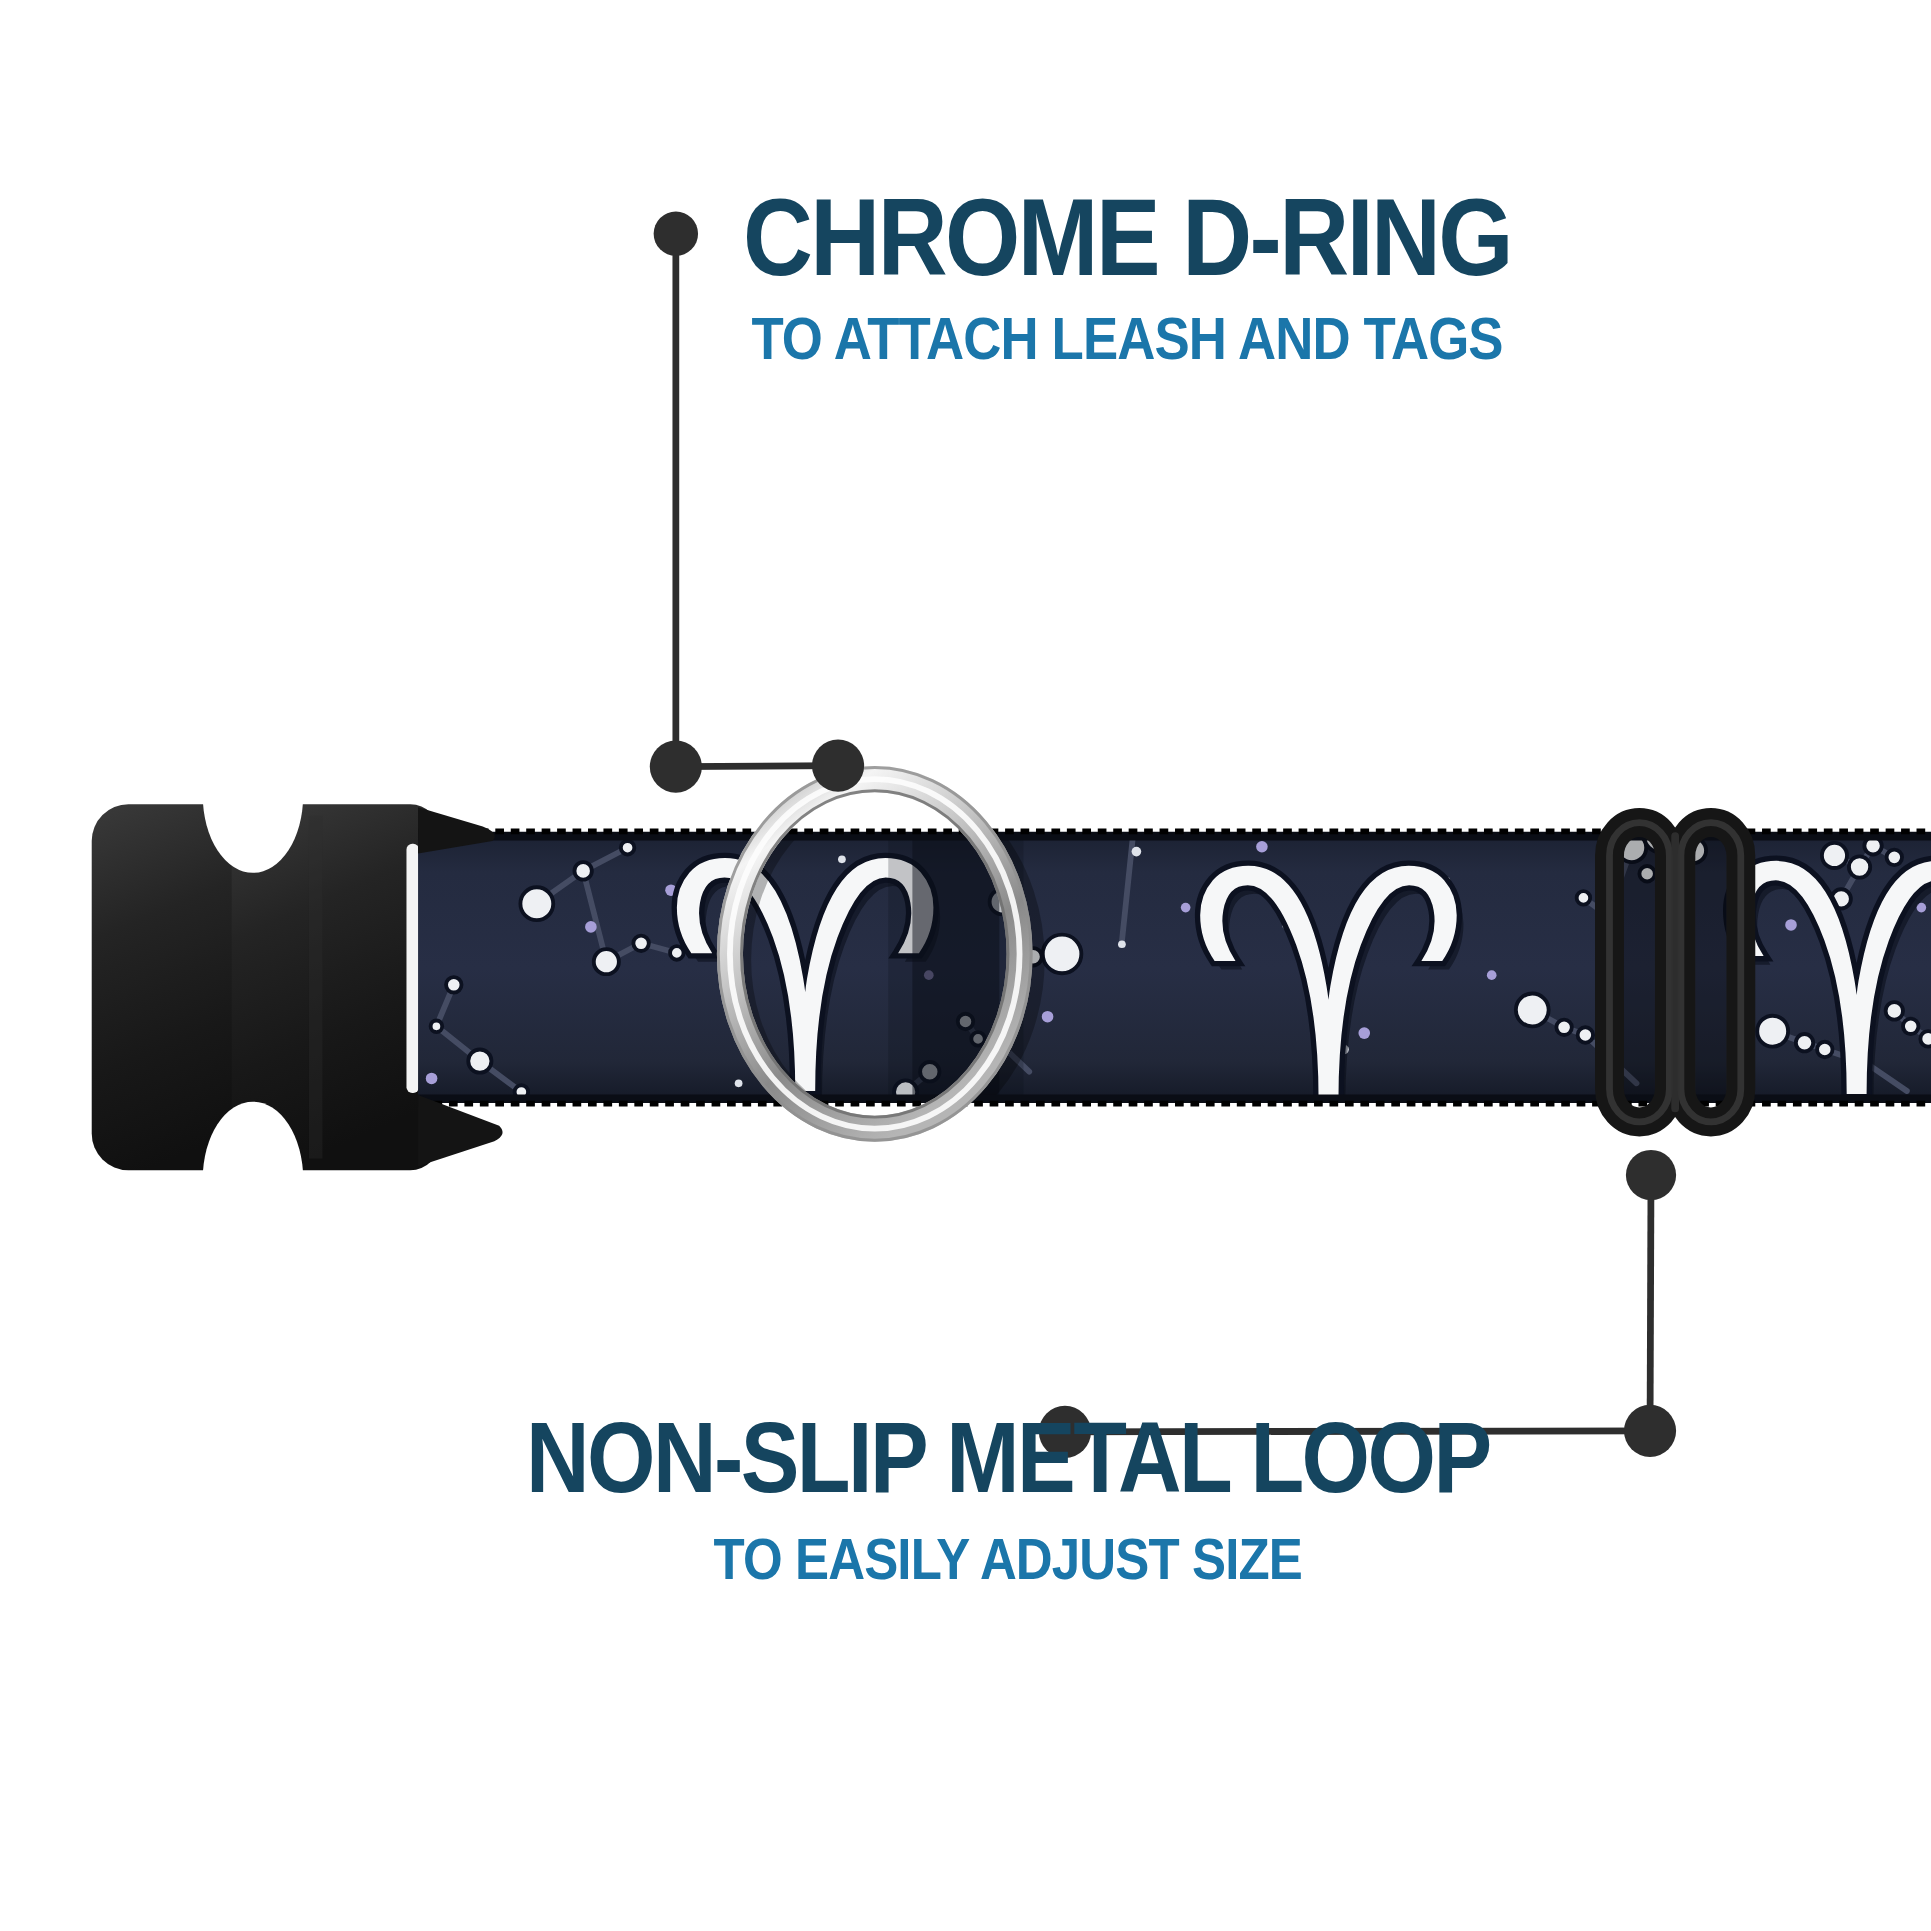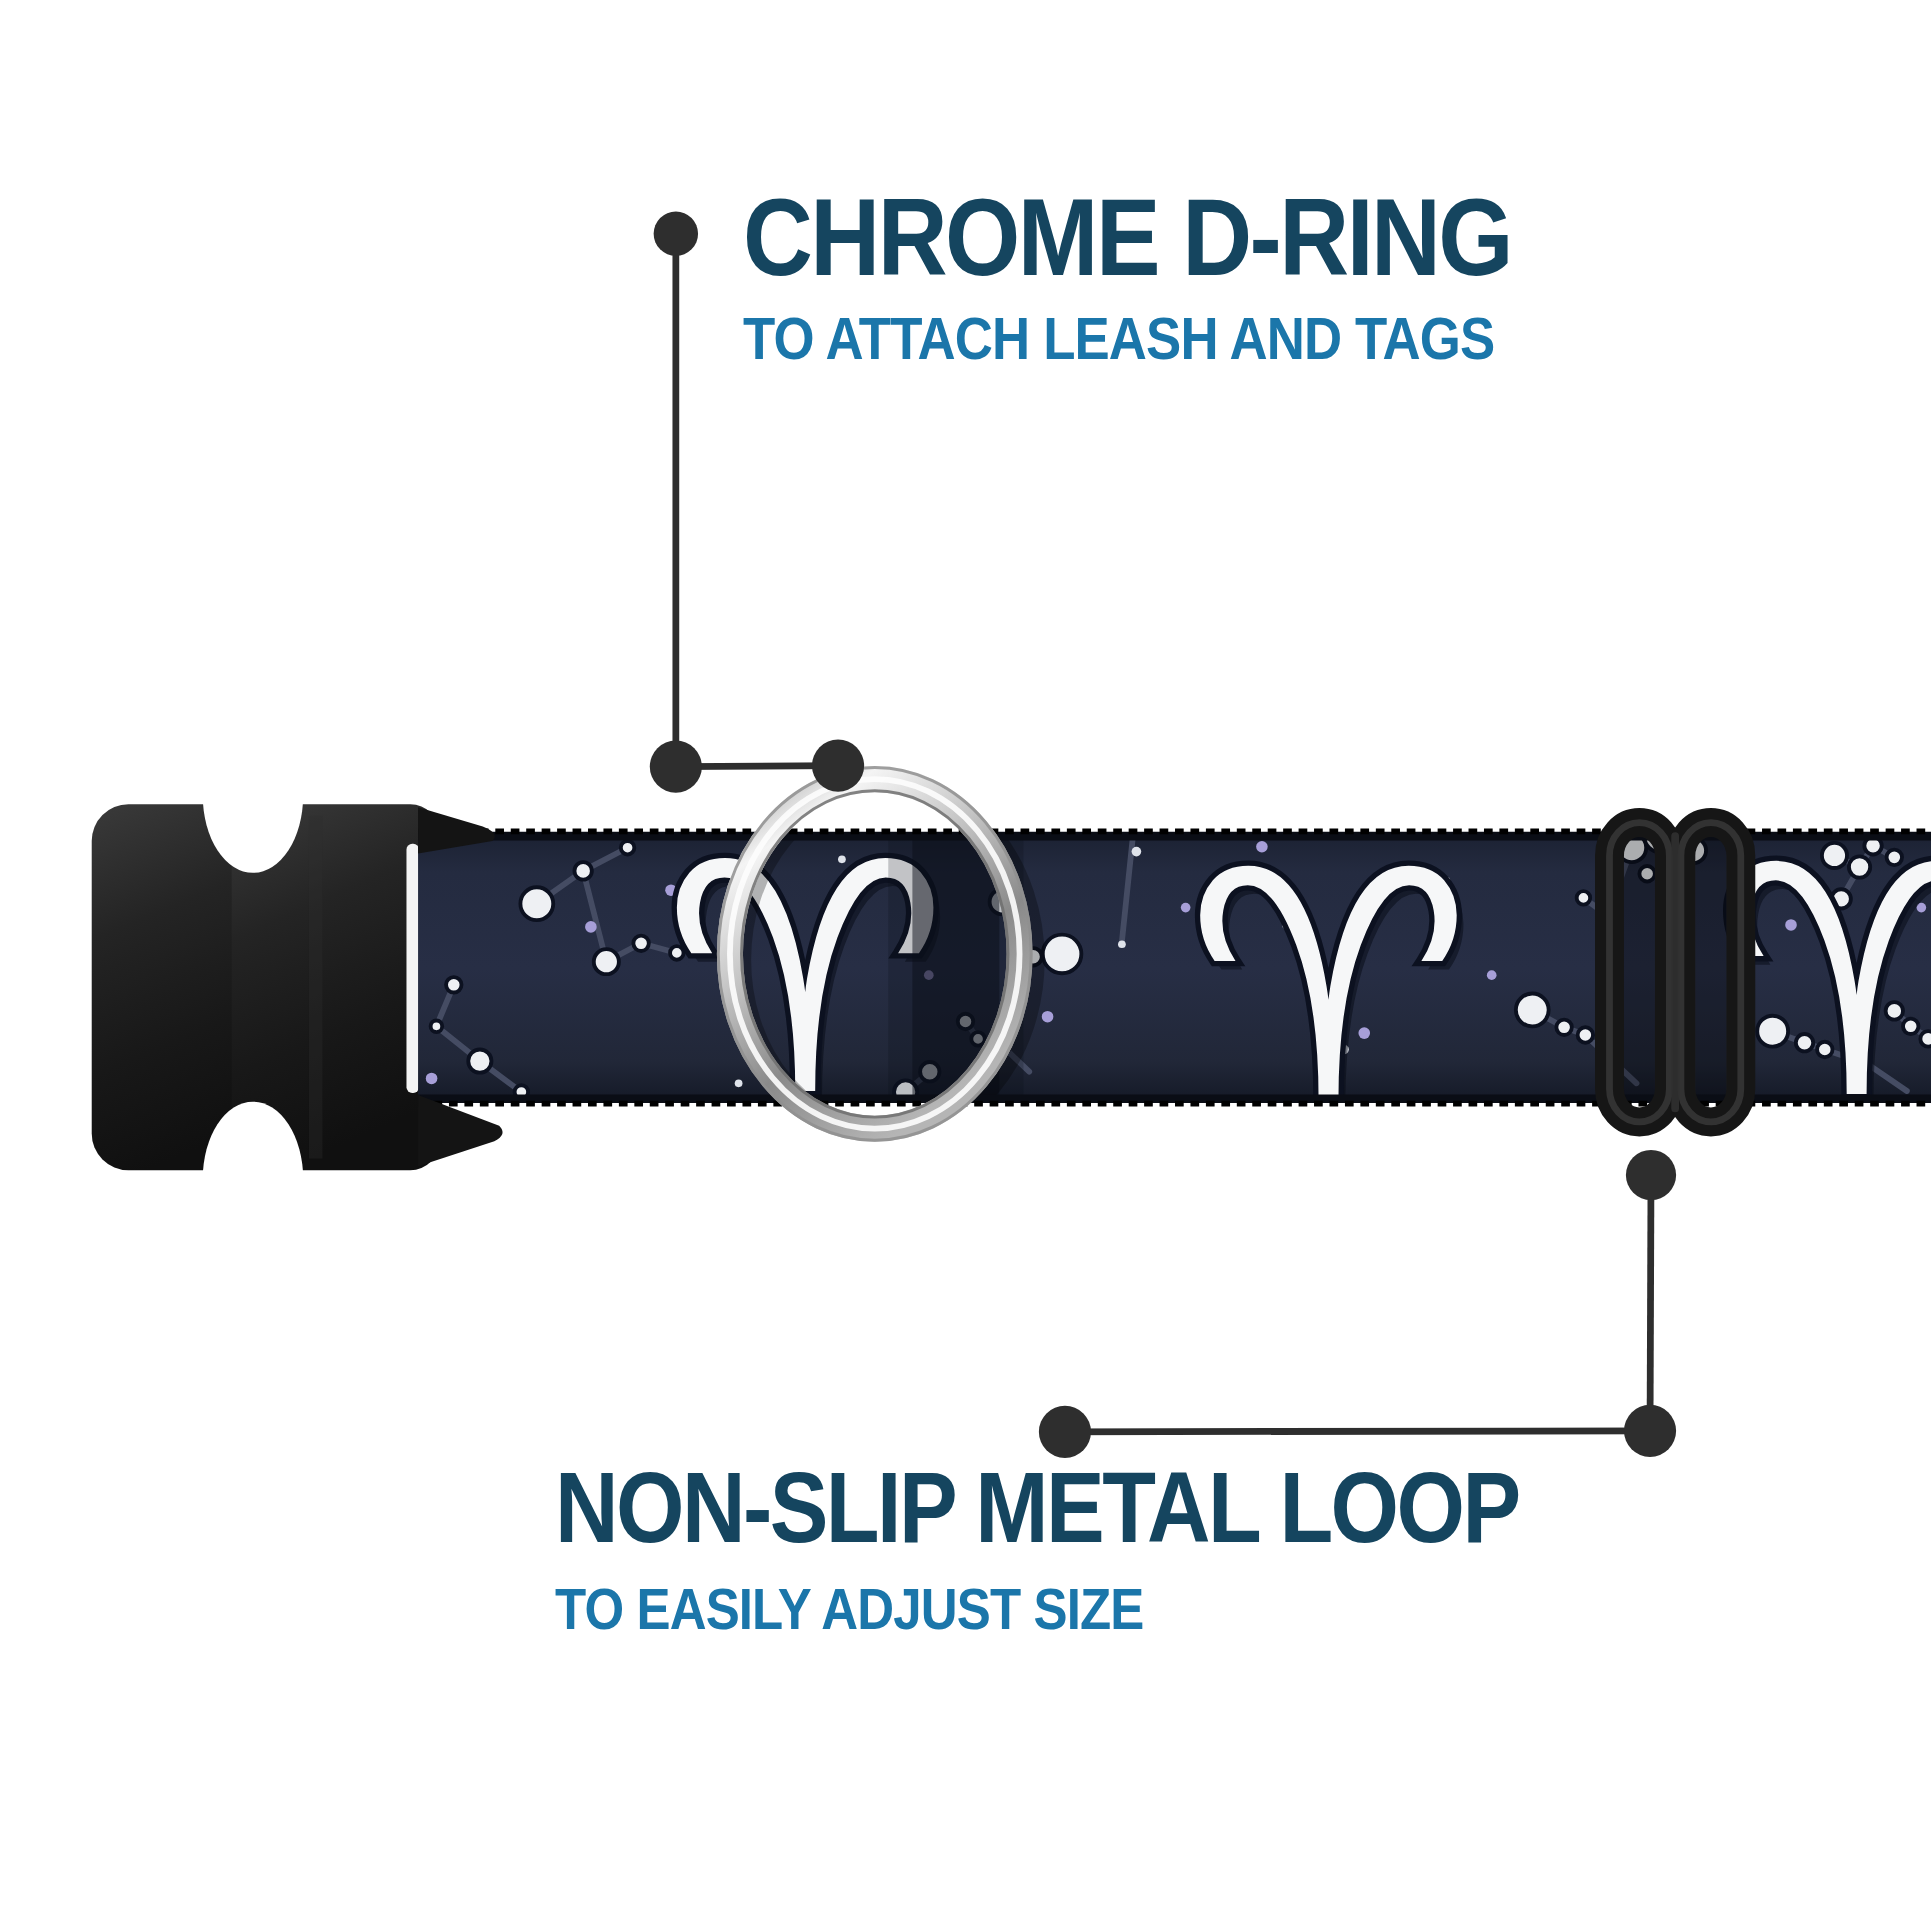--- a/index.html
+++ b/index.html
@@ -1,27 +1,27 @@
 <!DOCTYPE html>
 <html><head>
 <meta charset="utf-8">
 <style>
   html,body{margin:0;padding:0;background:#ffffff;}
   .canvas{position:relative;width:1931px;height:1931px;background:#ffffff;overflow:hidden;
           font-family:"Liberation Sans",sans-serif;}
   .product-svg{position:absolute;left:0;top:0;width:1931px;height:1931px;}
-  .callout-label{position:absolute;display:block;}
+  .callout-label{position:absolute;display:block;text-align:center;}
   .callout-title{font-weight:700;color:#15455f;letter-spacing:-2.9px;line-height:1;
                  transform:scaleX(0.88);transform-origin:left top;white-space:nowrap;}
   .callout-sub{font-weight:700;color:#1b76aa;letter-spacing:-1px;line-height:1;
                transform:scaleX(0.88);transform-origin:left top;white-space:nowrap;}
   .label-dring{left:743px;top:182px;}
   .label-dring .callout-title{font-size:110px;}
   .label-dring .callout-sub{font-size:60px;margin-top:17.4px;}
-  .label-loop{left:526px;top:1457px;margin-left:29px;}
+  .label-loop{left:526px;top:1407px;}
   .label-loop .callout-title{font-size:100px;}
   .label-loop .callout-sub{font-size:58px;margin-top:23px;}
   .aries{font-family:"DejaVu Sans",sans-serif;font-size:330px;font-weight:700;}
 </style>
 </head>
 <body>
 
 <div class="canvas">
 
   <svg class="product-svg" viewBox="0 0 2000 2000">

